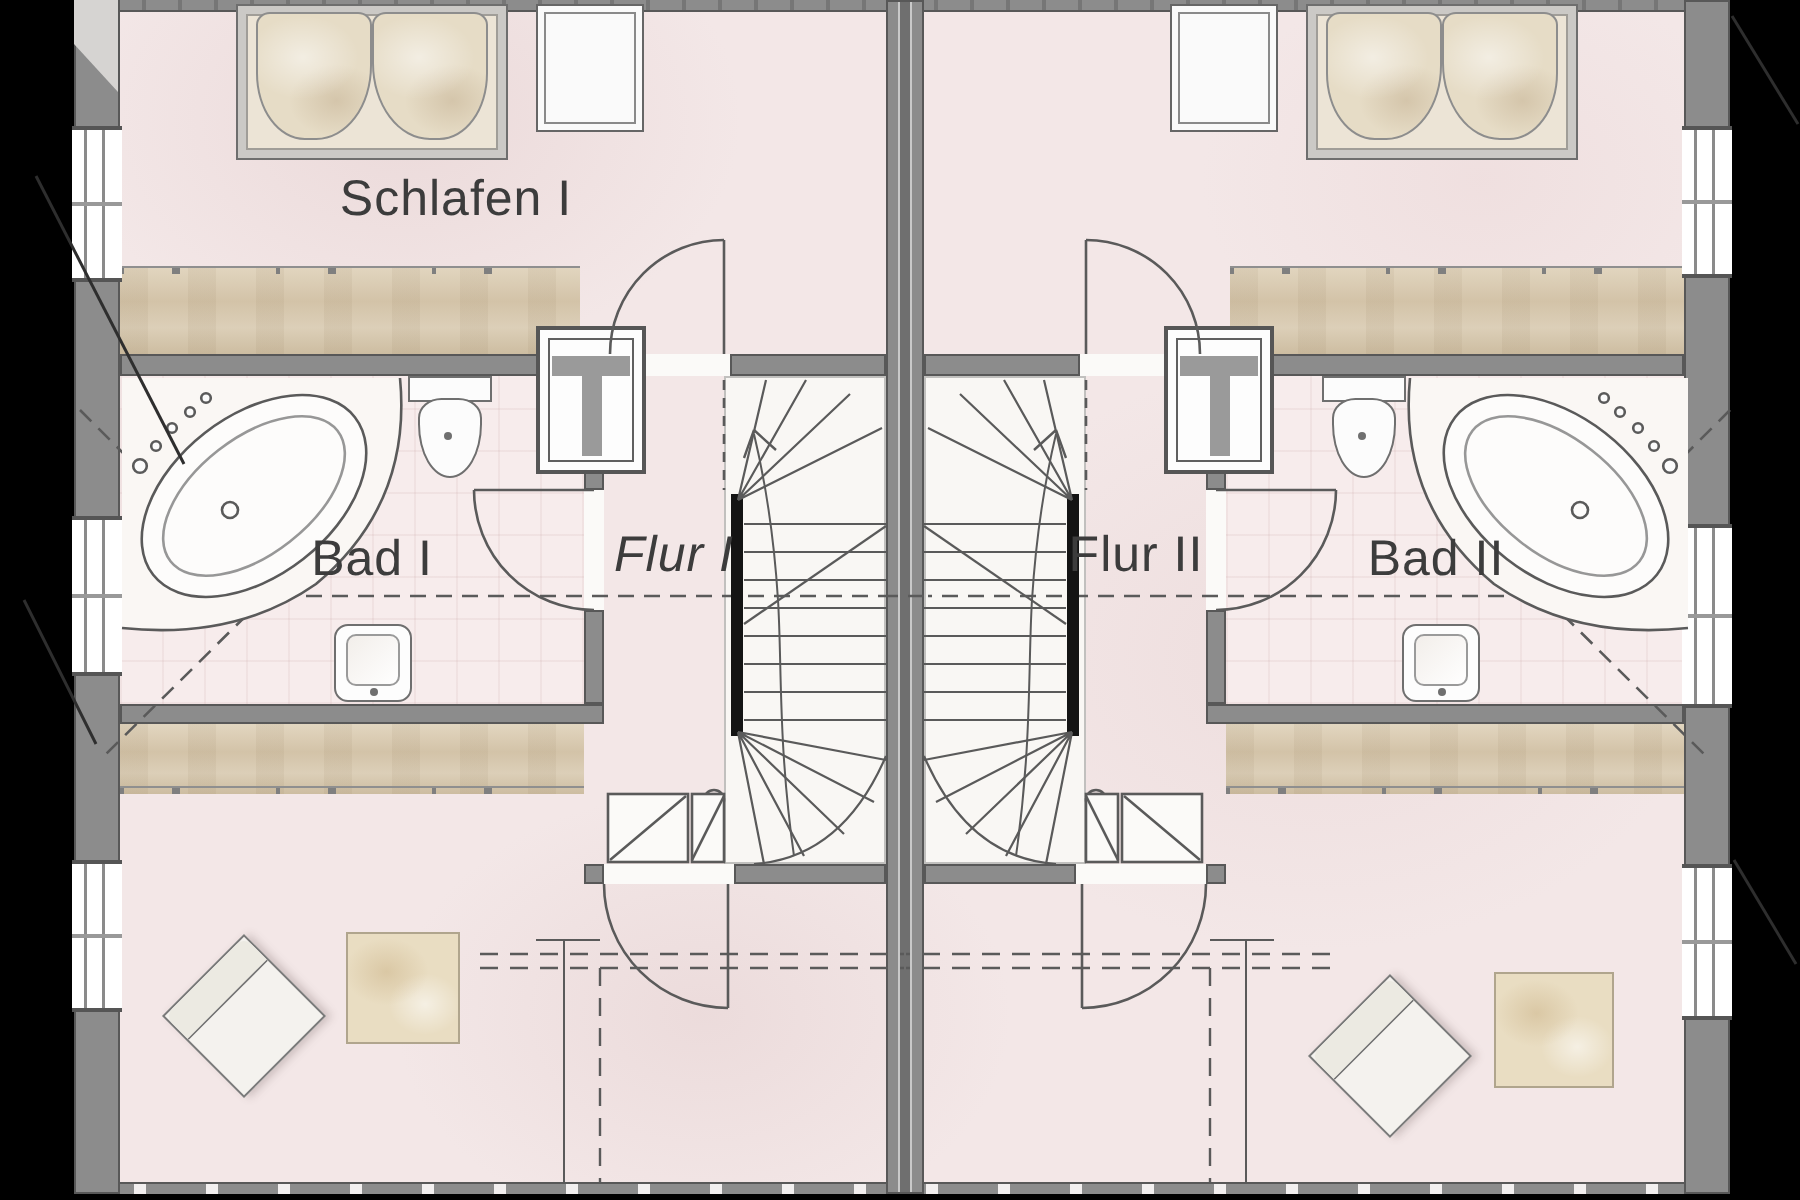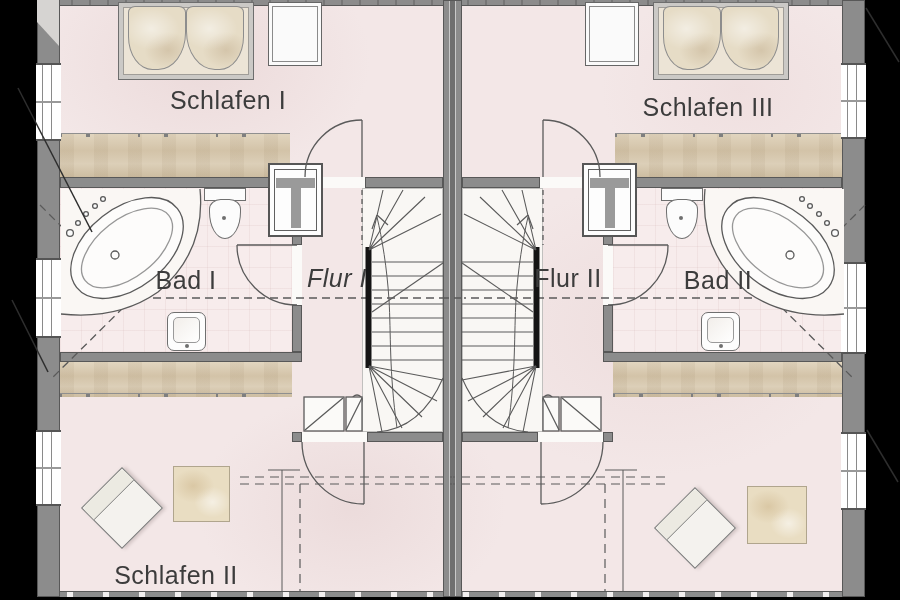--- a/index.html
+++ b/index.html
@@ -249,20 +249,18 @@
     <g stroke="#2e2e2e" stroke-width="1.5">
       <path d="M18 88 L92 232"></path>
       <path d="M12 300 L48 372"></path>
       <path d="M866 8 L899 62"></path>
       <path d="M867 430 L898 482"></path>
     </g>
     <polygon points="37,0 59,0 59,46 37,22" fill="#d6d4d2"></polygon>
   </svg>
 
   <span class="rlabel" style="left:228px;top:100px;">Schlafen I</span>
-  <span class="rlabel" style="left:176px;top:575px;">Schlafen II</span>
-  <span class="rlabel" style="left:708px;top:107px;">Schlafen III</span>
   <span class="rlabel" style="left:186px;top:280px;">Bad I</span>
   <span class="rlabel" style="left:718px;top:280px;">Bad II</span>
   <span class="rlabel" style="left:337px;top:278px;font-style:italic;">Flur I</span>
   <span class="rlabel" style="left:568px;top:278px;">Flur II</span>
 
 </div>
 
 </body></html>

